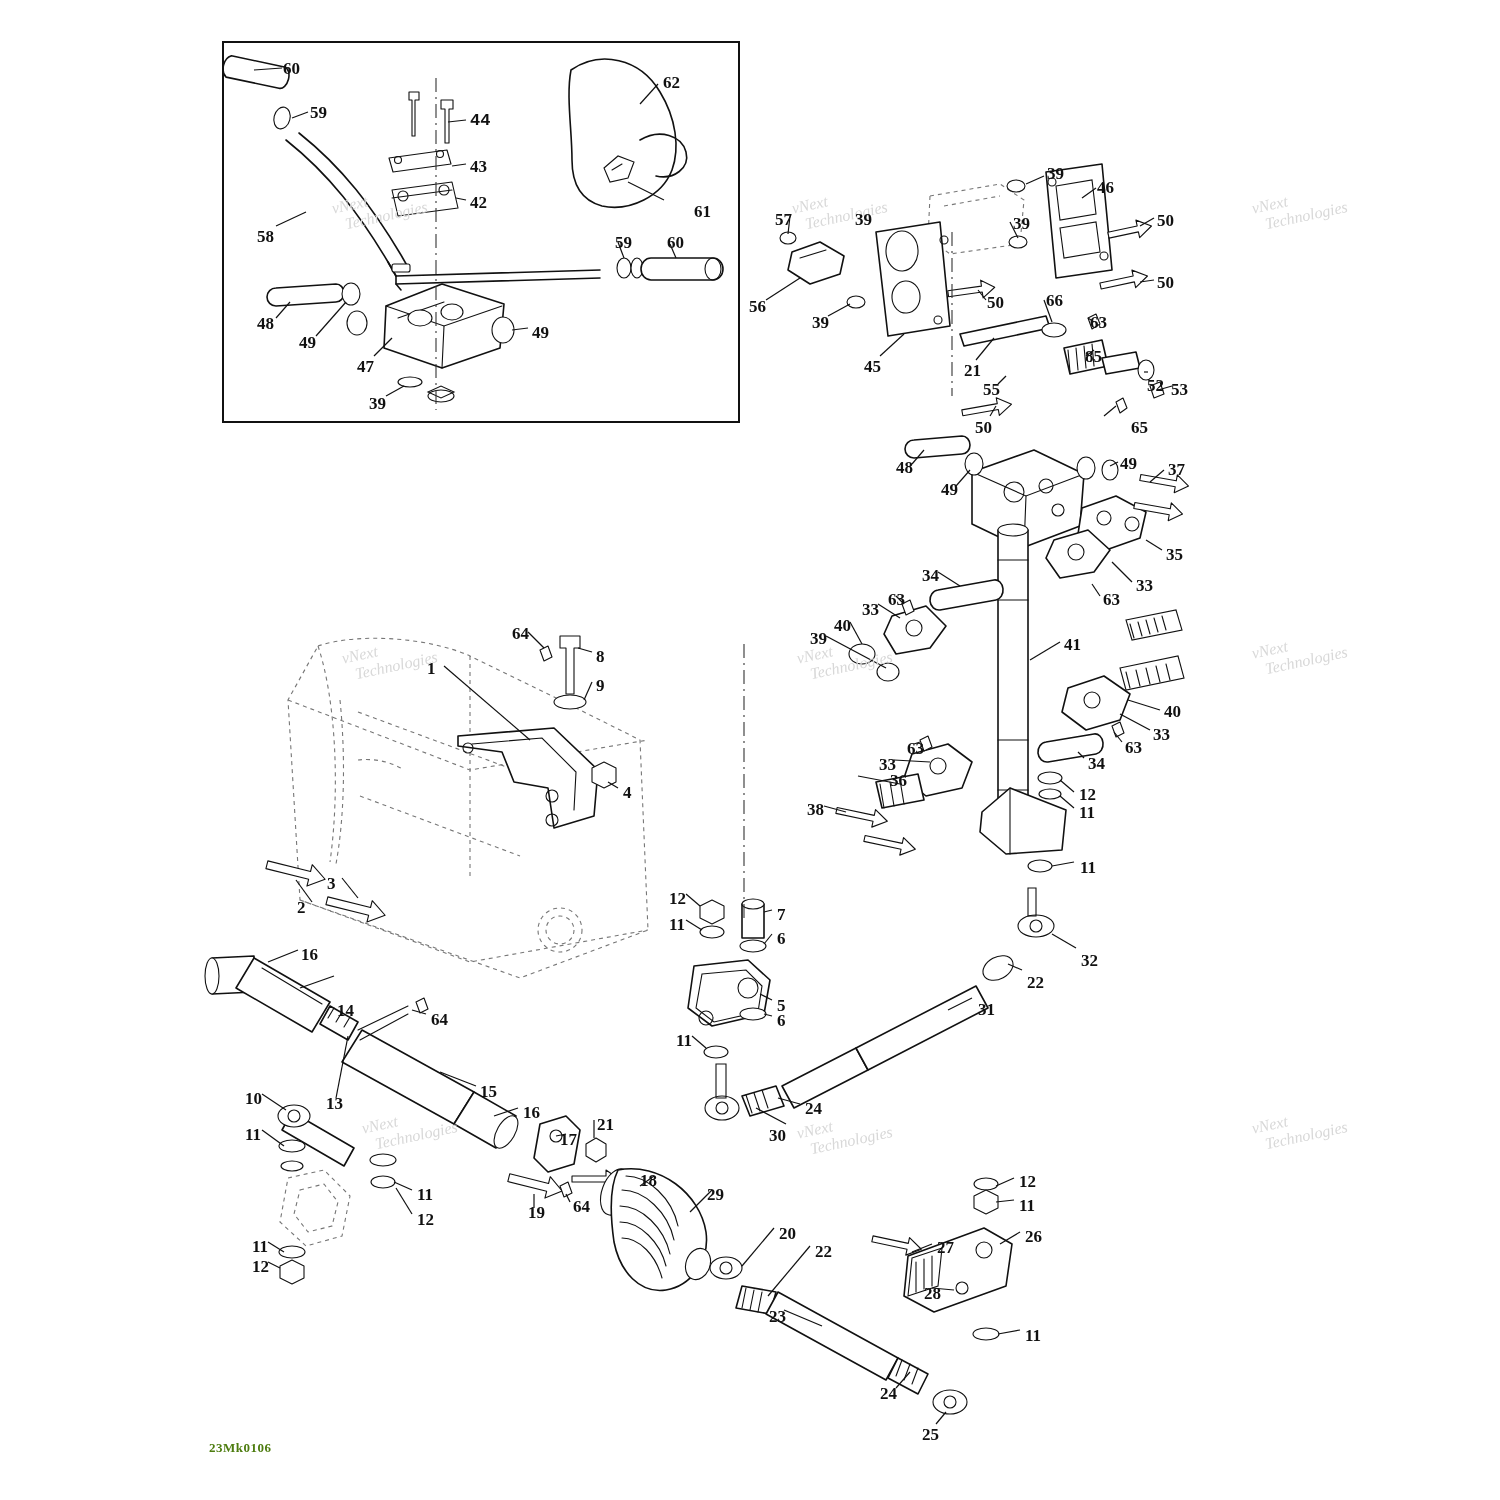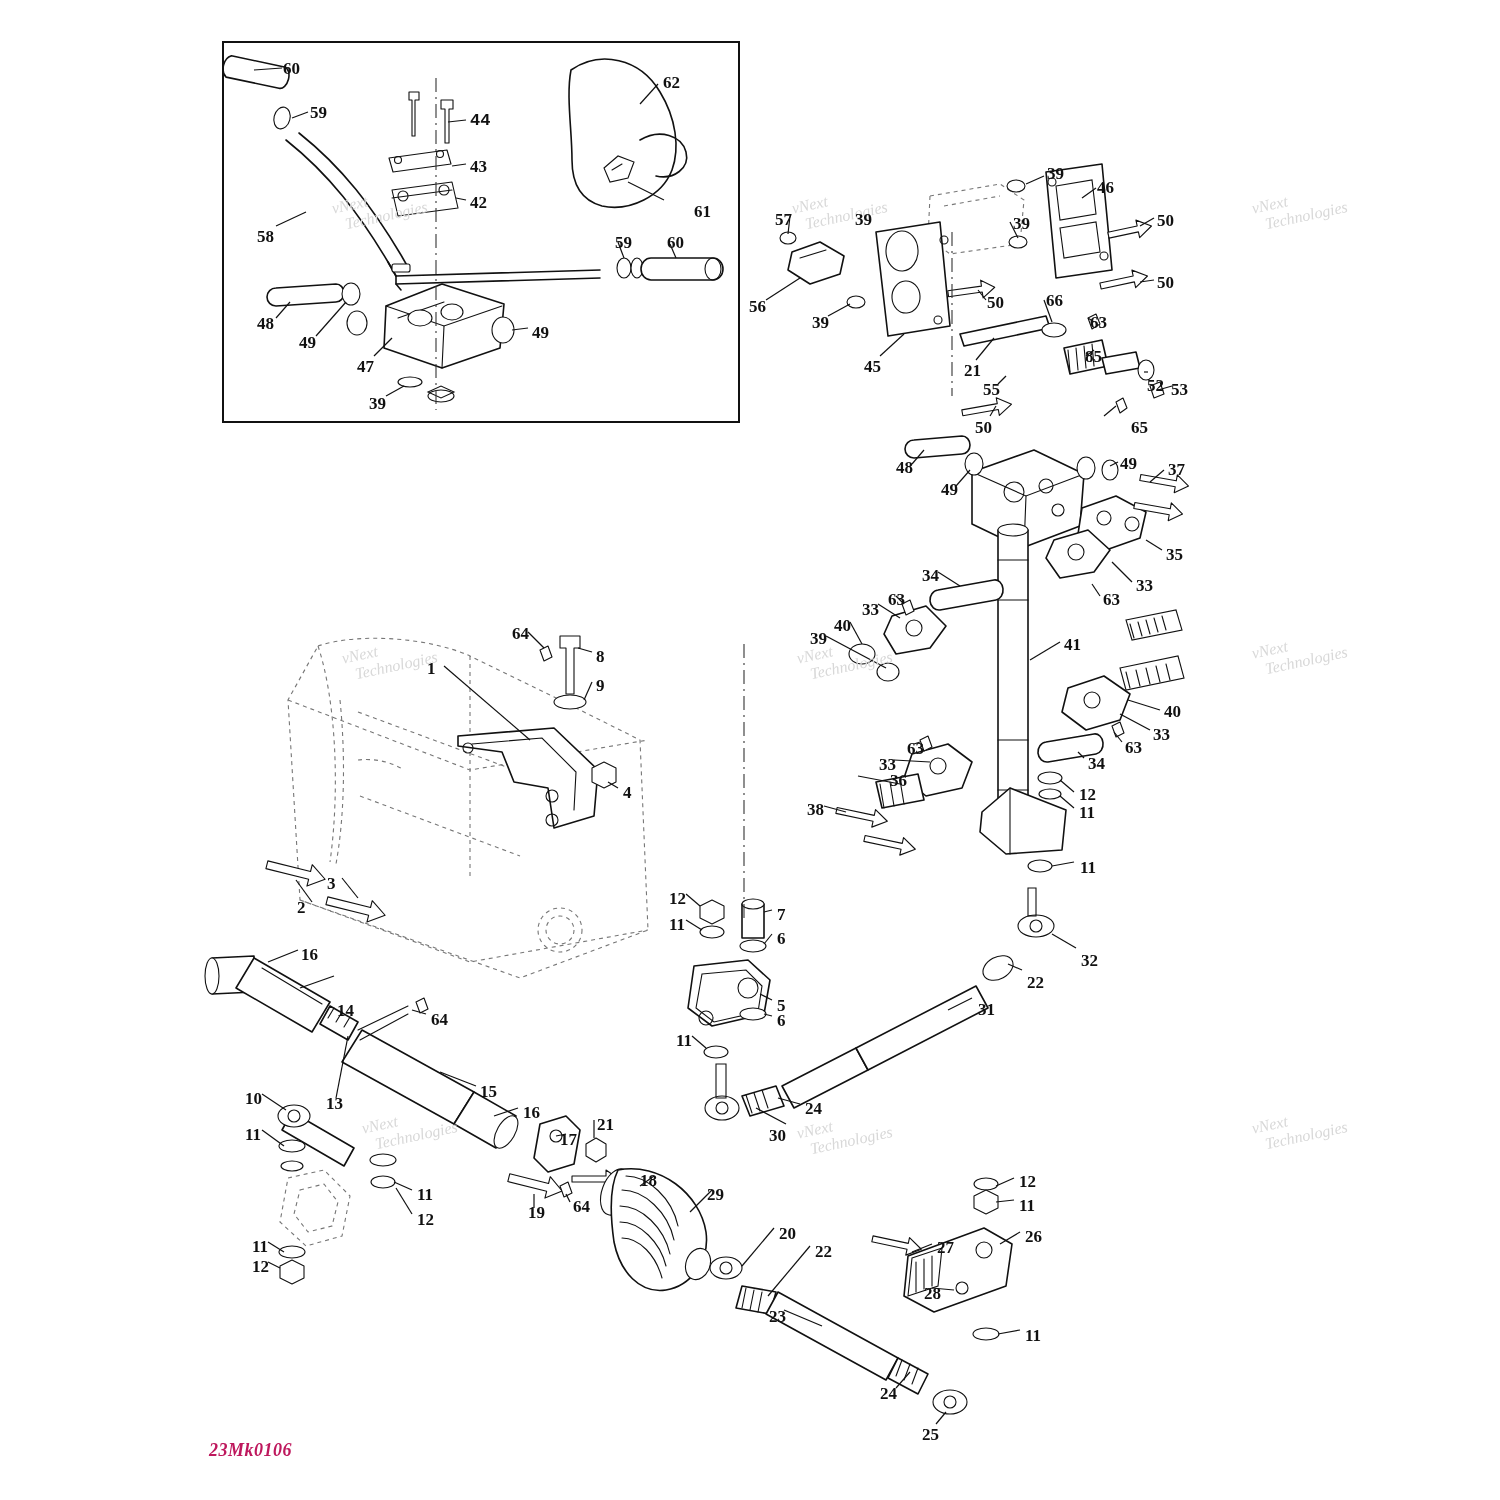--- a/index.html
+++ b/index.html
@@ -45,25 +45,24 @@
     transform: rotate(-12deg);
     transform-origin: 0 0;
   }
   .wm .l1 { display: block; }
   .wm .l2 { display: block; margin-left: 10px; }
   .figcode {
     position: absolute;
     left: 209px;
     top: 1440px;
     font-family: "Liberation Serif", serif;
-    font-size: 18px;
+    font-size: 13px;
     font-weight: bold;
-    color: #be185d;
+    color: #4d7c0f;
     letter-spacing: 0.5px;
-    font-style: italic;
   }
   svg.art {
     position: absolute;
     left: 0;
     top: 0;
     width: 1500px;
     height: 1500px;
     pointer-events: none;
   }
   svg.art * {

